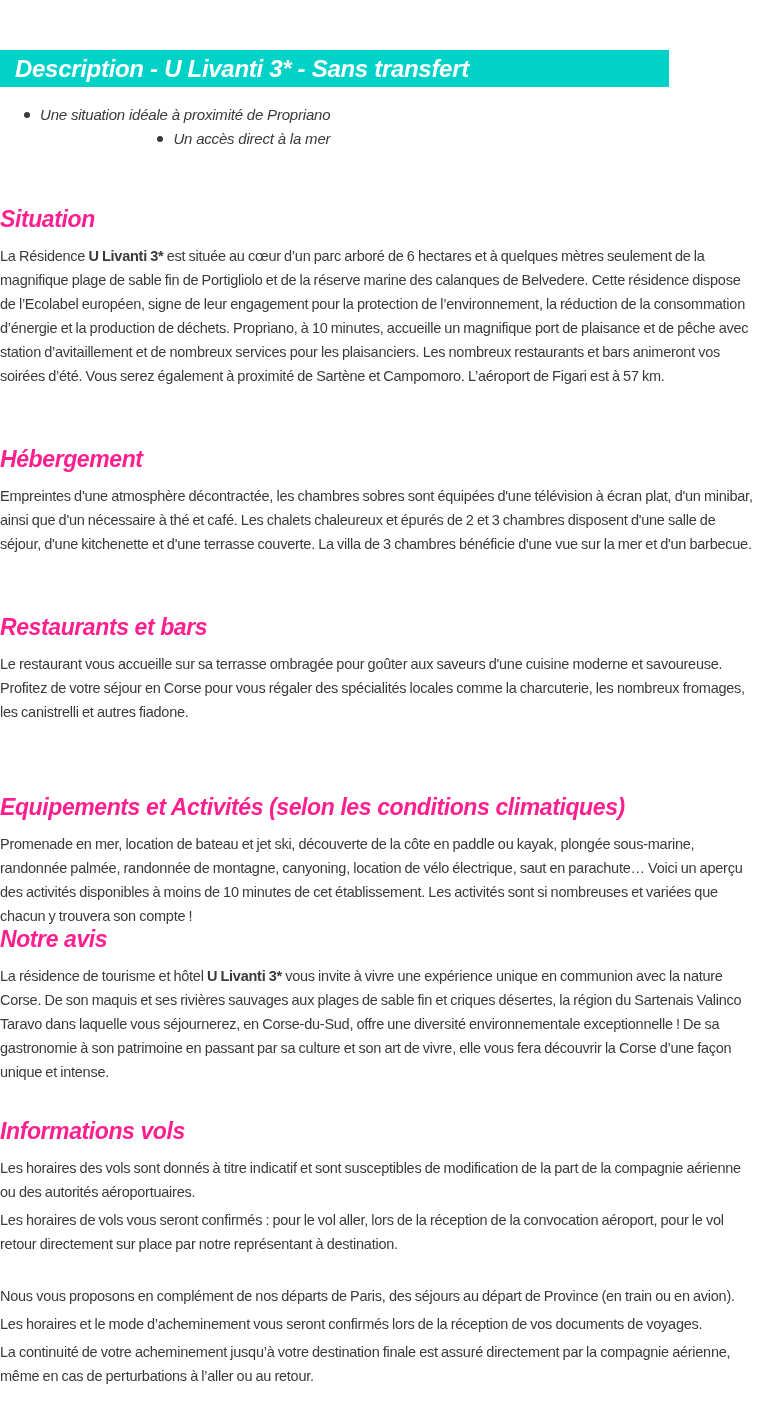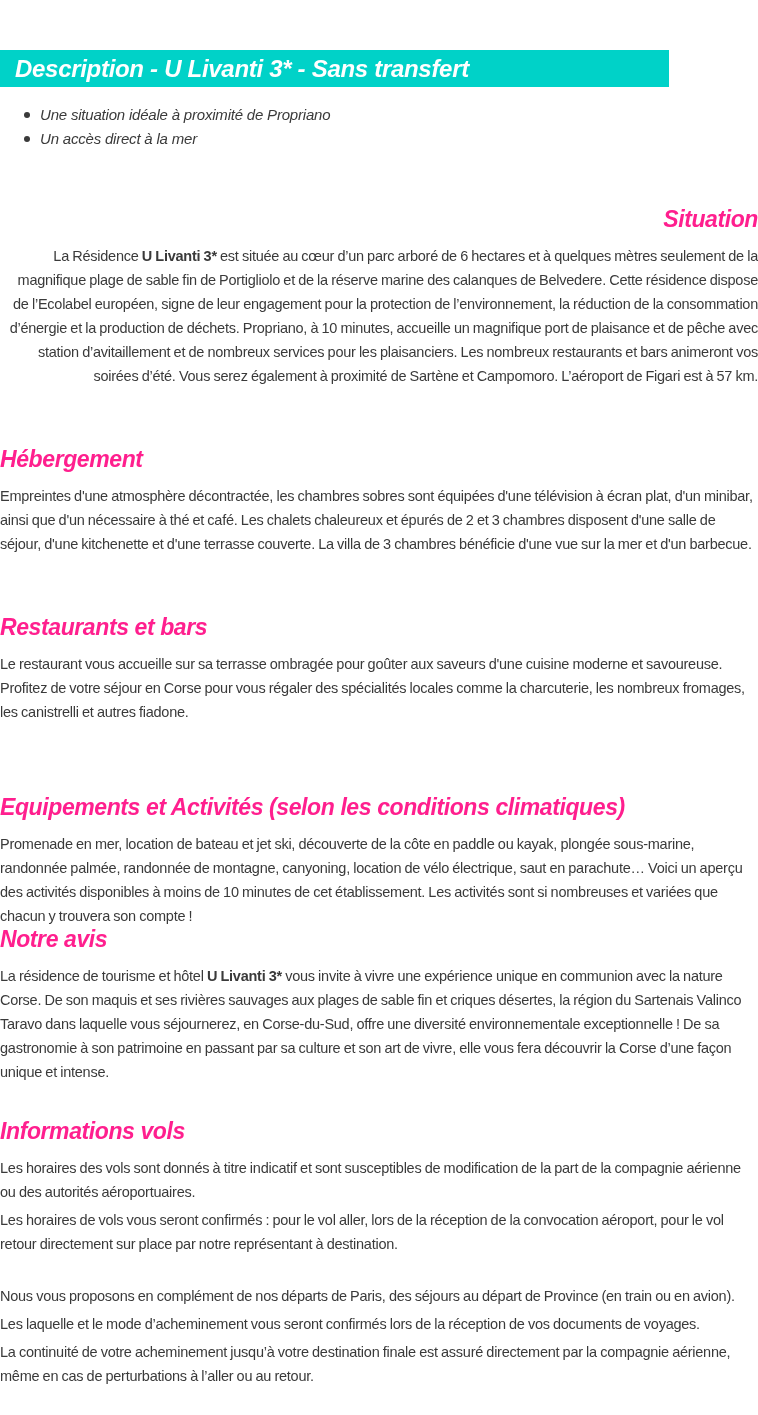--- a/index.html
+++ b/index.html
@@ -32,20 +32,21 @@
     margin: 0; padding: 0;
     list-style: none;
   }
   .highlights li {
     font-style: italic;
     font-size: 15px;
     line-height: 24px;
     color: #3a3a3a;
     display: flex; align-items: center;
     letter-spacing: -0.2px;
+    justify-content: flex-end;
   }
   .bullet {
     display: inline-block;
     width: 6px; height: 6px;
     border-radius: 50%;
     background: #3a3a3a;
     margin-right: 10px;
   }
   .section { position: absolute; left: 0; width: 758px; }
   .section h2 {
@@ -81,21 +82,21 @@
   <li>
       <span class="bullet"></span>
       <span>Une situation idéale à proximité de Propriano</span>
     </li>
   <li>
       <span class="bullet"></span>
       <span>Un accès direct à la mer</span>
     </li>
 </ul>
 
-<div class="section" style="top:204px;text-align:right;">
+<div class="section" style="top:204px;">
   <h2>Situation</h2>
   <p><span>La Résidence </span><b>U Livanti 3*</b><span> est située au cœur d’un parc arboré de 6 hectares et à quelques mètres seulement de la magnifique plage de sable fin de Portigliolo et de la réserve marine des calanques de Belvedere. Cette résidence dispose de l’Ecolabel européen, signe de leur engagement pour la protection de l’environnement, la réduction de la consommation d’énergie et la production de déchets. Propriano, à 10 minutes, accueille un magnifique port de plaisance et de pêche avec station d’avitaillement et de nombreux services pour les plaisanciers. Les nombreux restaurants et bars animeront vos soirées d’été. Vous serez également à proximité de Sartène et Campomoro. L’aéroport de Figari est à 57 km.</span></p>
 </div>
 
 <div class="section" style="top:444px;">
   <h2>Hébergement</h2>
   <p>Empreintes d'une atmosphère décontractée, les chambres sobres sont équipées d'une télévision à écran plat, d'un minibar, ainsi que d'un nécessaire à thé et café. Les chalets chaleureux et épurés de 2 et 3 chambres disposent d'une salle de séjour, d'une kitchenette et d'une terrasse couverte. La villa de 3 chambres bénéficie d'une vue sur la mer et d'un barbecue.</p>
 </div>
 
 <div class="section" style="top:612px;">
@@ -111,15 +112,15 @@
 <div class="section" style="top:924px;">
   <h2>Notre avis</h2>
   <p><span>La résidence de tourisme et hôtel </span><b>U Livanti 3*</b><span> vous invite à vivre une expérience unique en communion avec la nature Corse. De son maquis et ses rivières sauvages aux plages de sable fin et criques désertes, la région du Sartenais Valinco Taravo dans laquelle vous séjournerez, en Corse-du-Sud, offre une diversité environnementale exceptionnelle ! De sa gastronomie à son patrimoine en passant par sa culture et son art de vivre, elle vous fera découvrir la Corse d’une façon unique et intense.</span></p>
 </div>
 
 <div class="section" style="top:1116px;">
   <h2>Informations vols</h2>
   <p>Les horaires des vols sont donnés à titre indicatif et sont susceptibles de modification de la part de la compagnie aérienne ou des autorités aéroportuaires.</p>
   <p class="tight">Les horaires de vols vous seront confirmés : pour le vol aller, lors de la réception de la convocation aéroport, pour le vol retour directement sur place par notre représentant à destination.</p>
   <p class="gap">Nous vous proposons en complément de nos départs de Paris, des séjours au départ de Province (en train ou en avion).</p>
-  <p class="tight">Les laquelle et le mode d’acheminement vous seront confirmés lors de la réception de vos documents de voyages.</p>
+  <p class="tight">Les horaires et le mode d’acheminement vous seront confirmés lors de la réception de vos documents de voyages.</p>
   <p class="tight">La continuité de votre acheminement jusqu’à votre destination finale est assuré directement par la compagnie aérienne, même en cas de perturbations à l’aller ou au retour.</p>
 </div>
 
 </body></html>

